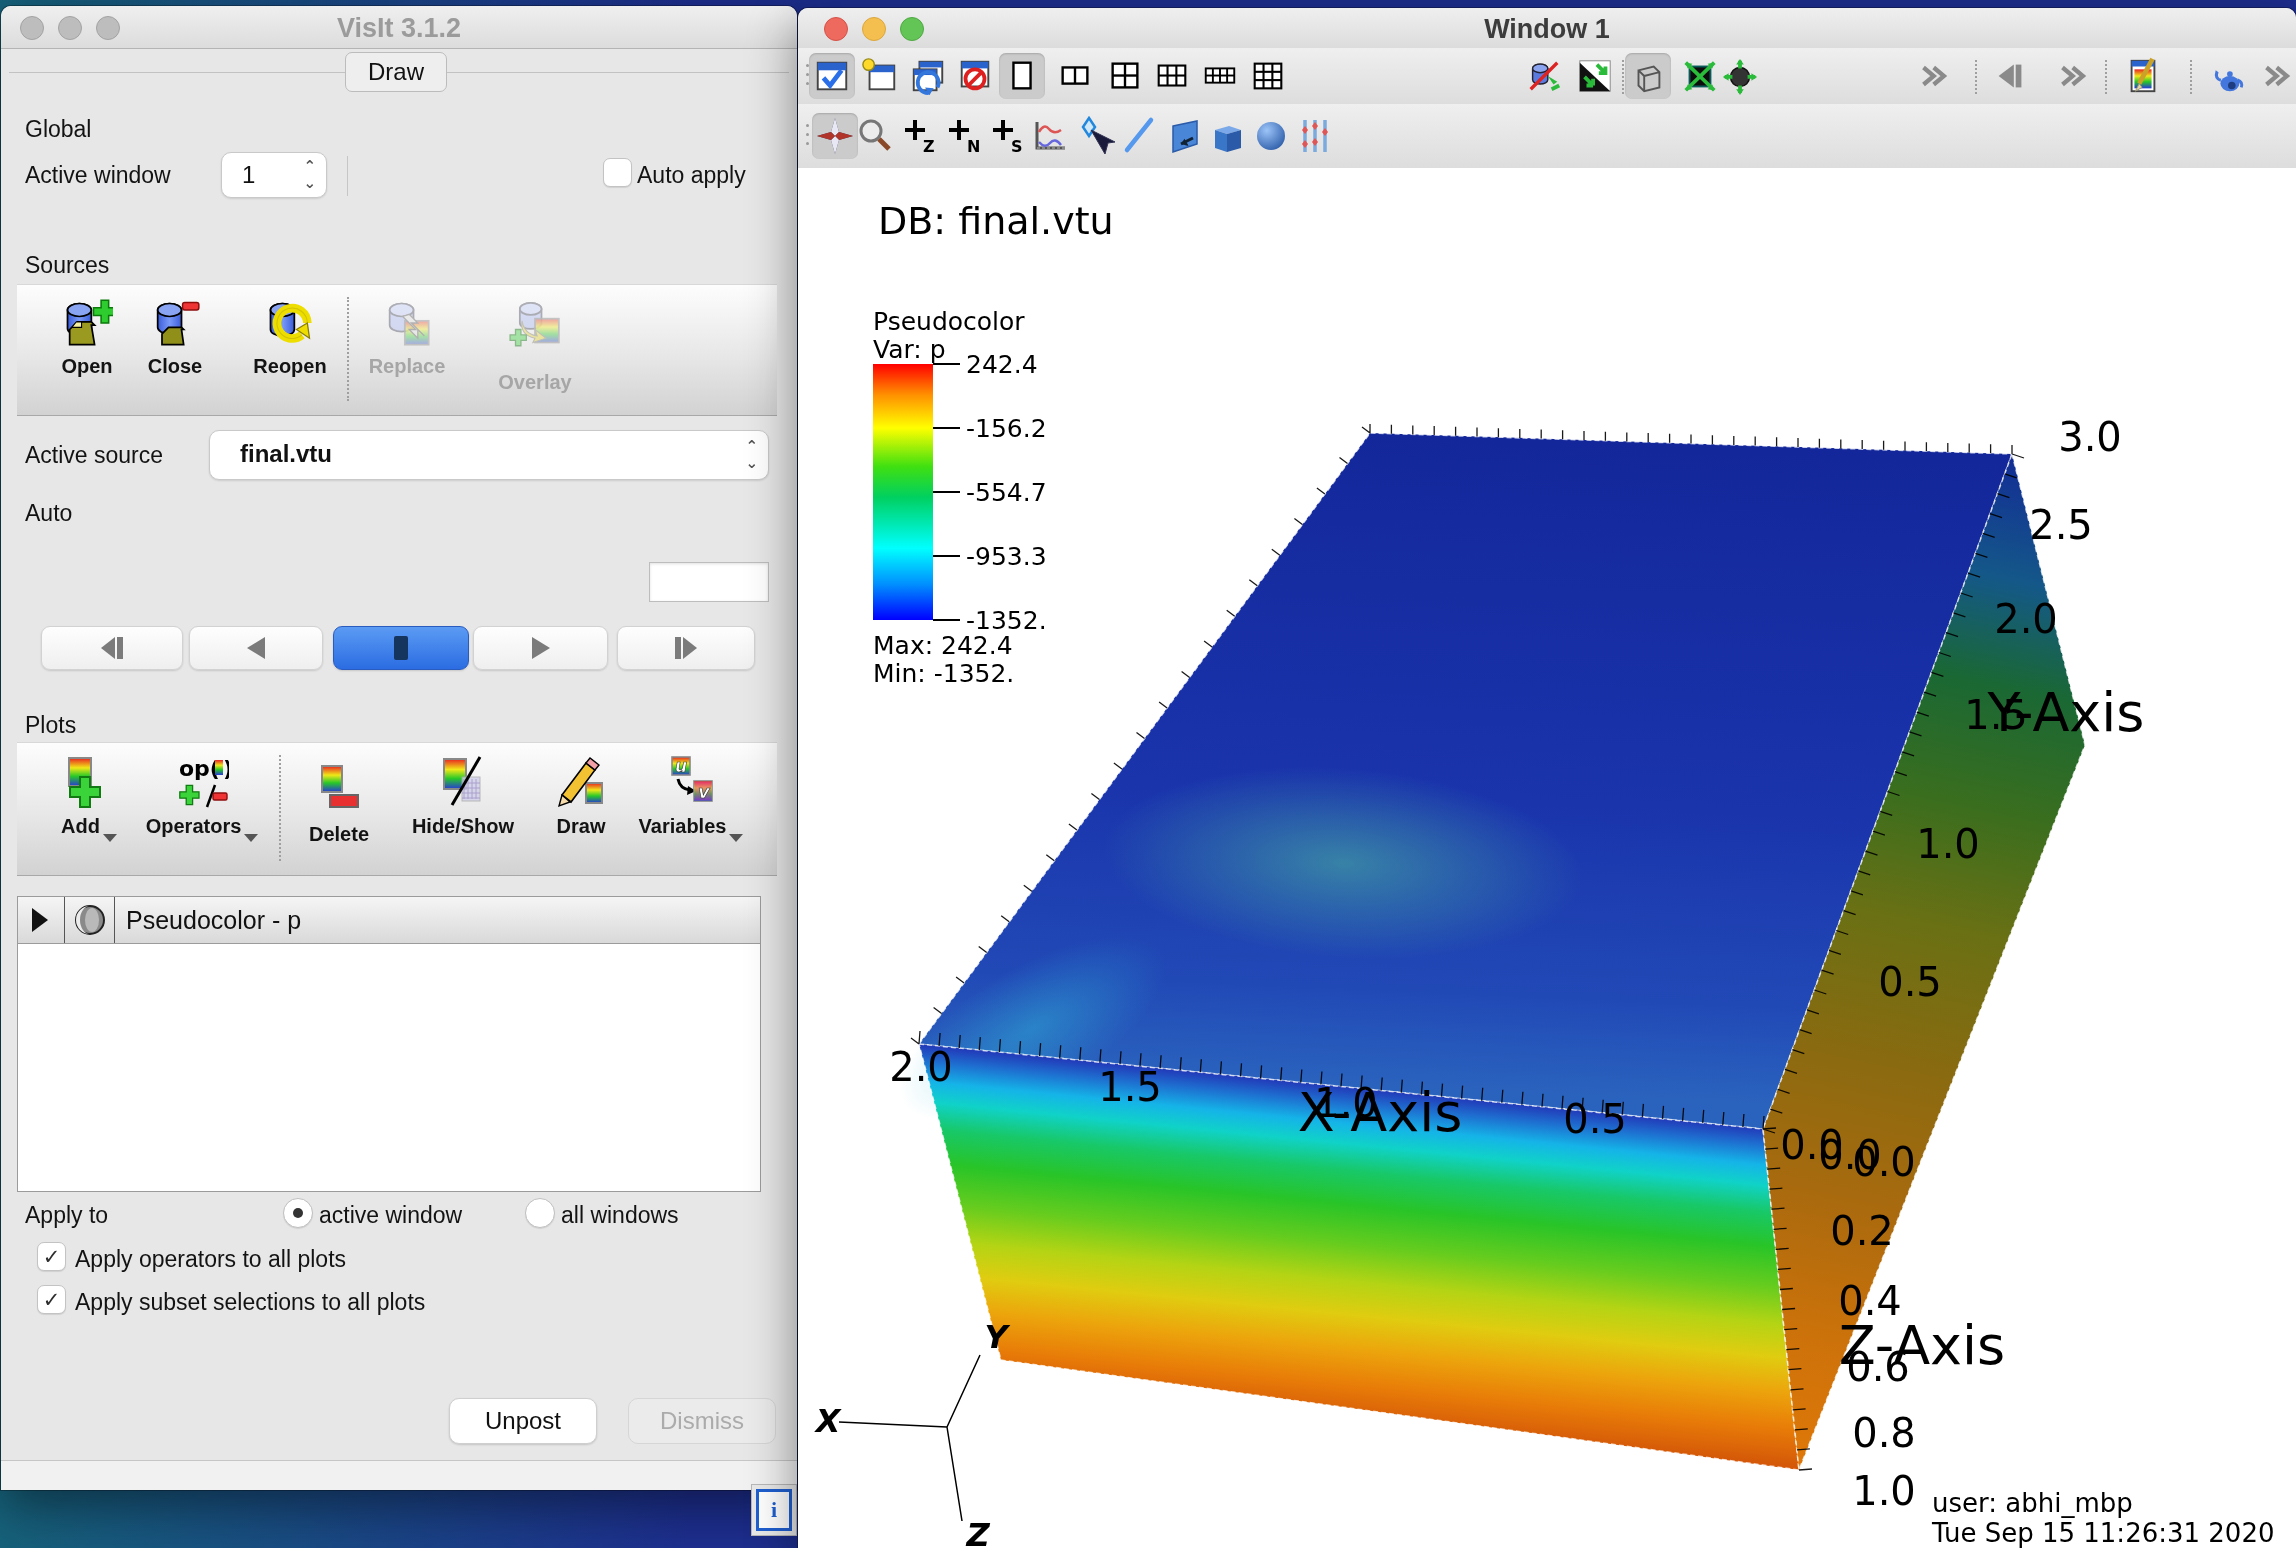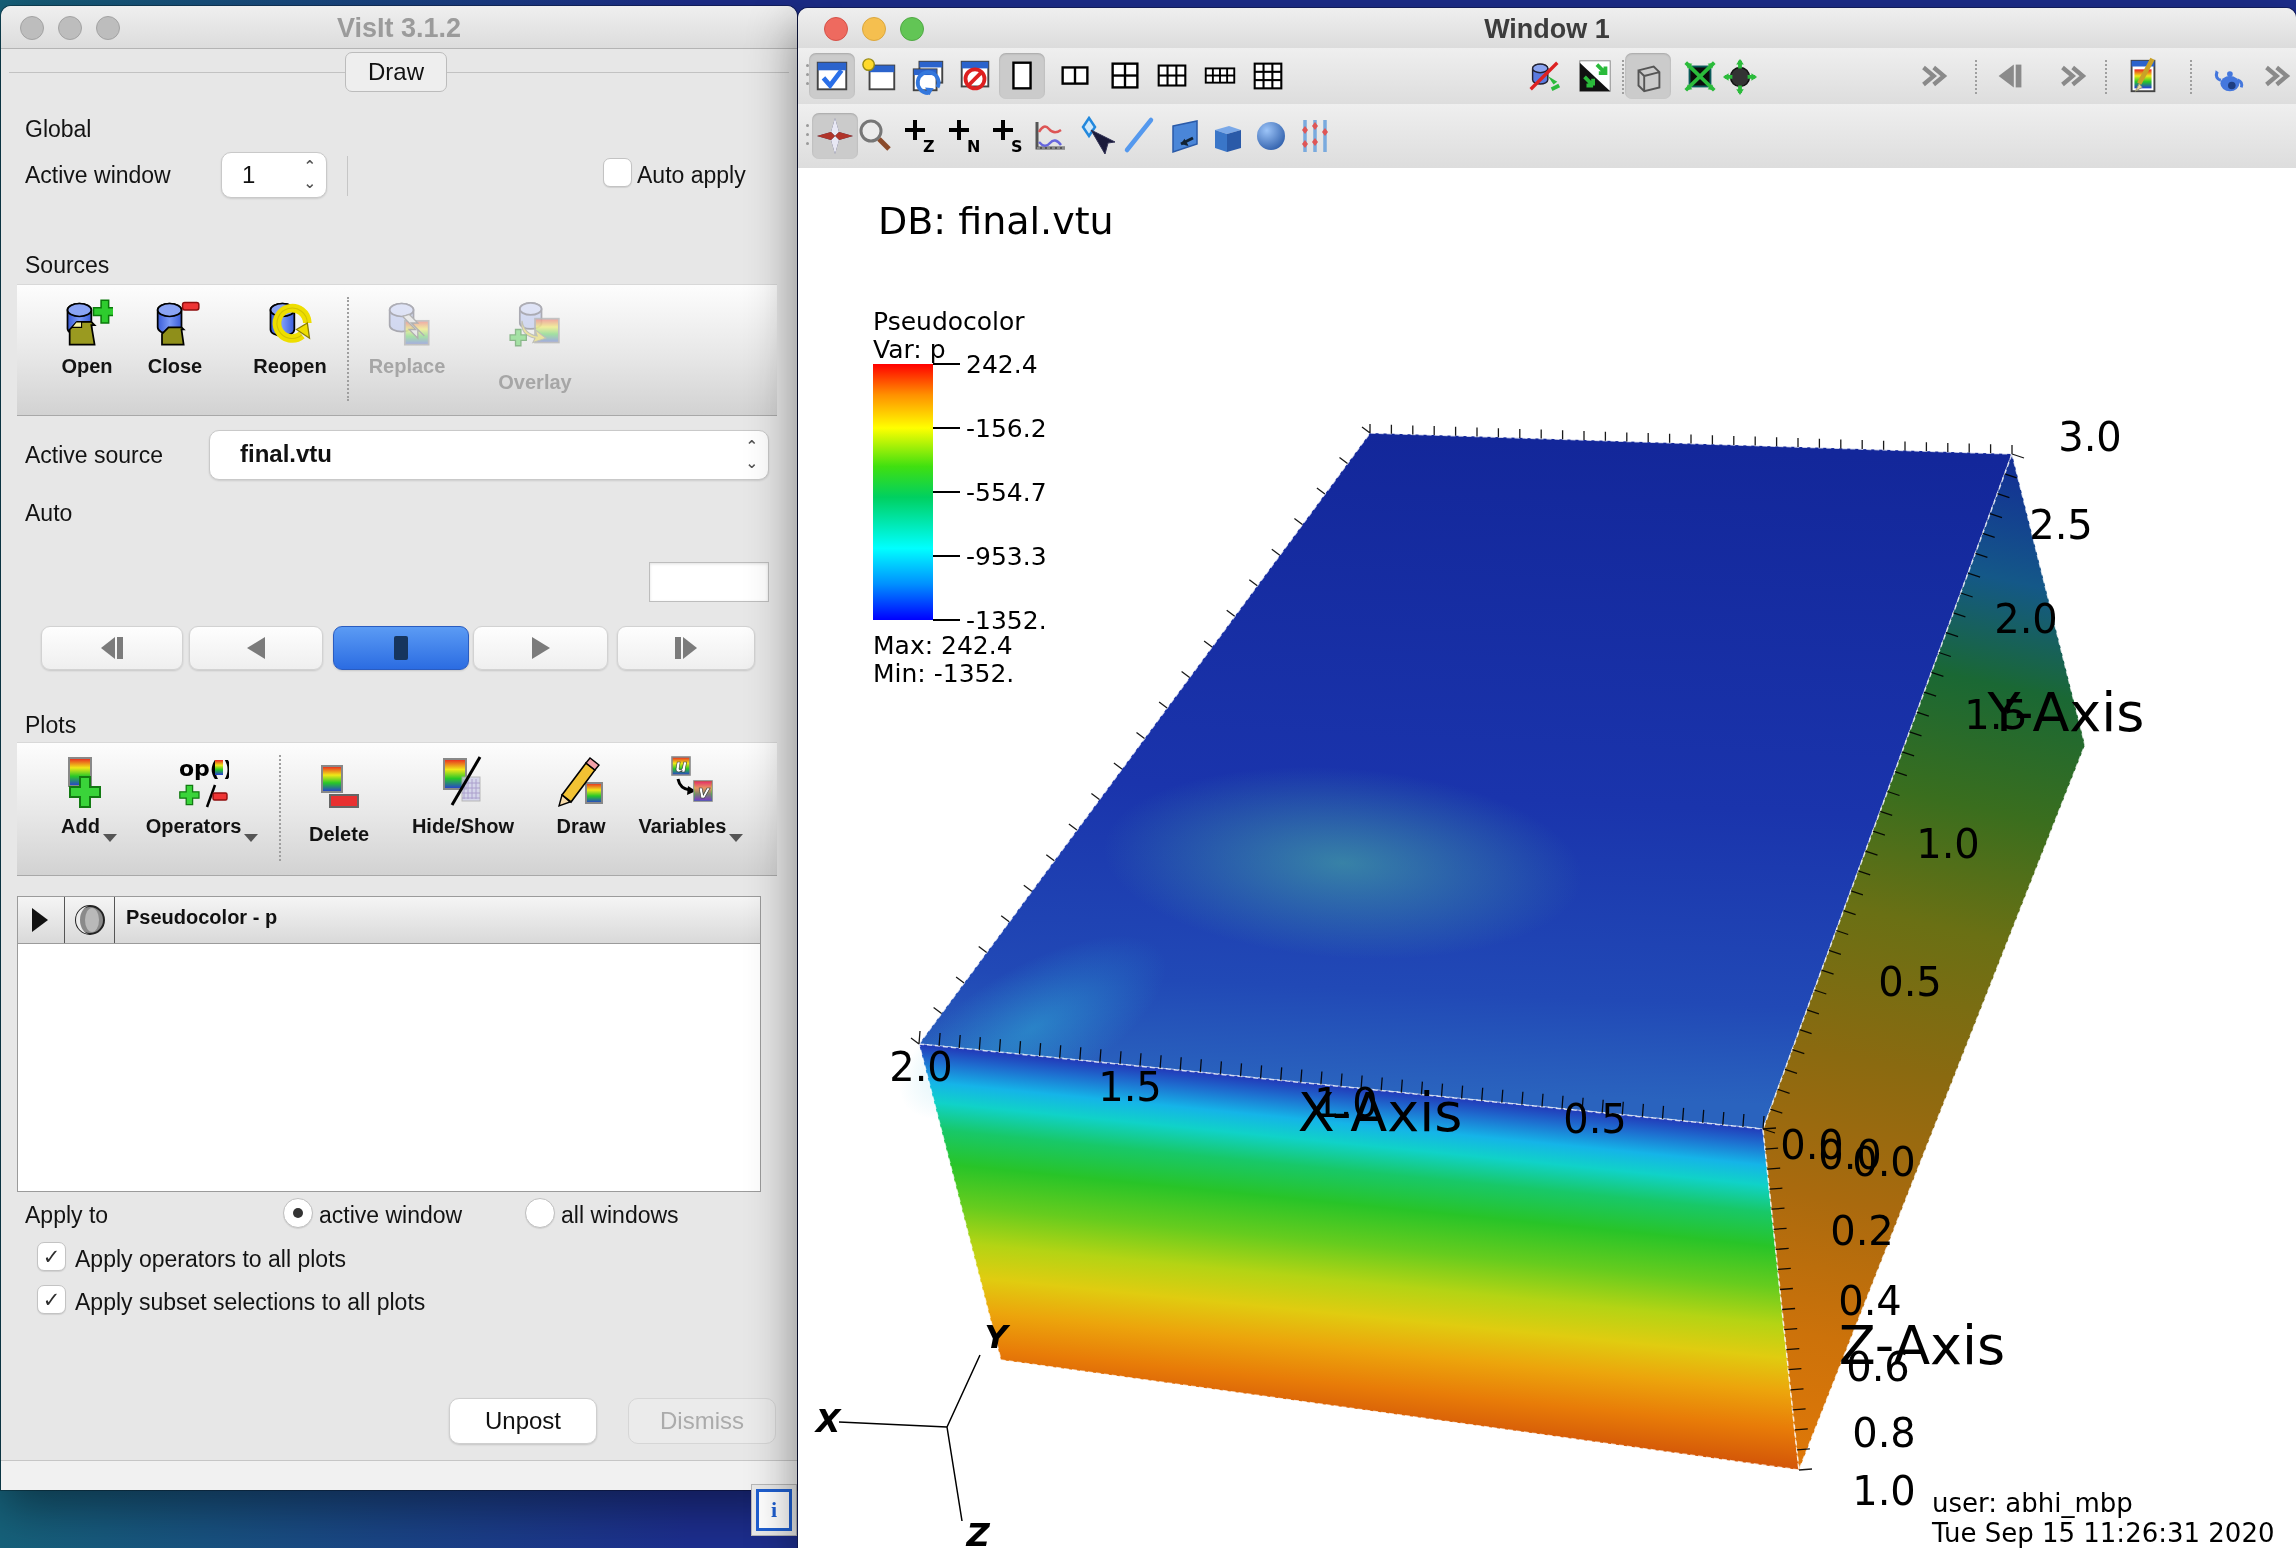--- a/index.html
+++ b/index.html
@@ -256,21 +256,21 @@
     <div class="abs" style="left:16px;top:890px;width:742px;height:294px;border:1px solid #9b9b9b;background:#fff;">
       <div class="abs" style="left:0;right:0;top:0;height:46px;background:linear-gradient(#f5f5f5,#d9d9d9);border-bottom:1px solid #9b9b9b;">
         <span class="abs" style="left:14px;top:11px;width:0;height:0;border-top:12px solid transparent;border-bottom:12px solid transparent;border-left:16px solid #111;"></span>
         <span class="abs" style="left:46px;top:0;width:1px;height:46px;background:#555;"></span>
         <svg class="abs" style="left:55px;top:6px;" width="34" height="34" viewBox="0 0 34 34">
           <circle cx="17" cy="17" r="14" fill="#8a8a8a" stroke="#222" stroke-width="2"></circle>
           <path d="M17 3 a14 14 0 0 0 0 28 a10 14 0 0 1 0 -28 z" fill="#ececec"></path>
           <ellipse cx="19" cy="17" rx="7" ry="12" fill="#b9b9b9"></ellipse>
         </svg>
         <span class="abs" style="left:96px;top:0;width:1px;height:46px;background:#555;"></span>
-        <span class="abs" style="left:108px;top:9px;font-size:20px;font-weight:700;">Pseudocolor - p</span>
+        <span class="abs" style="left:108px;top:9px;font-size:25px;font-weight:400;">Pseudocolor - p</span>
       </div>
     </div>
 
     <div class="lbl" style="left:24px;top:1196px;">Apply to</div>
     <div class="radio" style="left:282px;top:1192px;">
         <span class="dot"></span>
       </div>
     <div class="lbl" style="left:318px;top:1196px;">active window</div>
     <div class="radio" style="left:524px;top:1192px;"></div>
     <div class="lbl" style="left:560px;top:1196px;">all windows</div>

